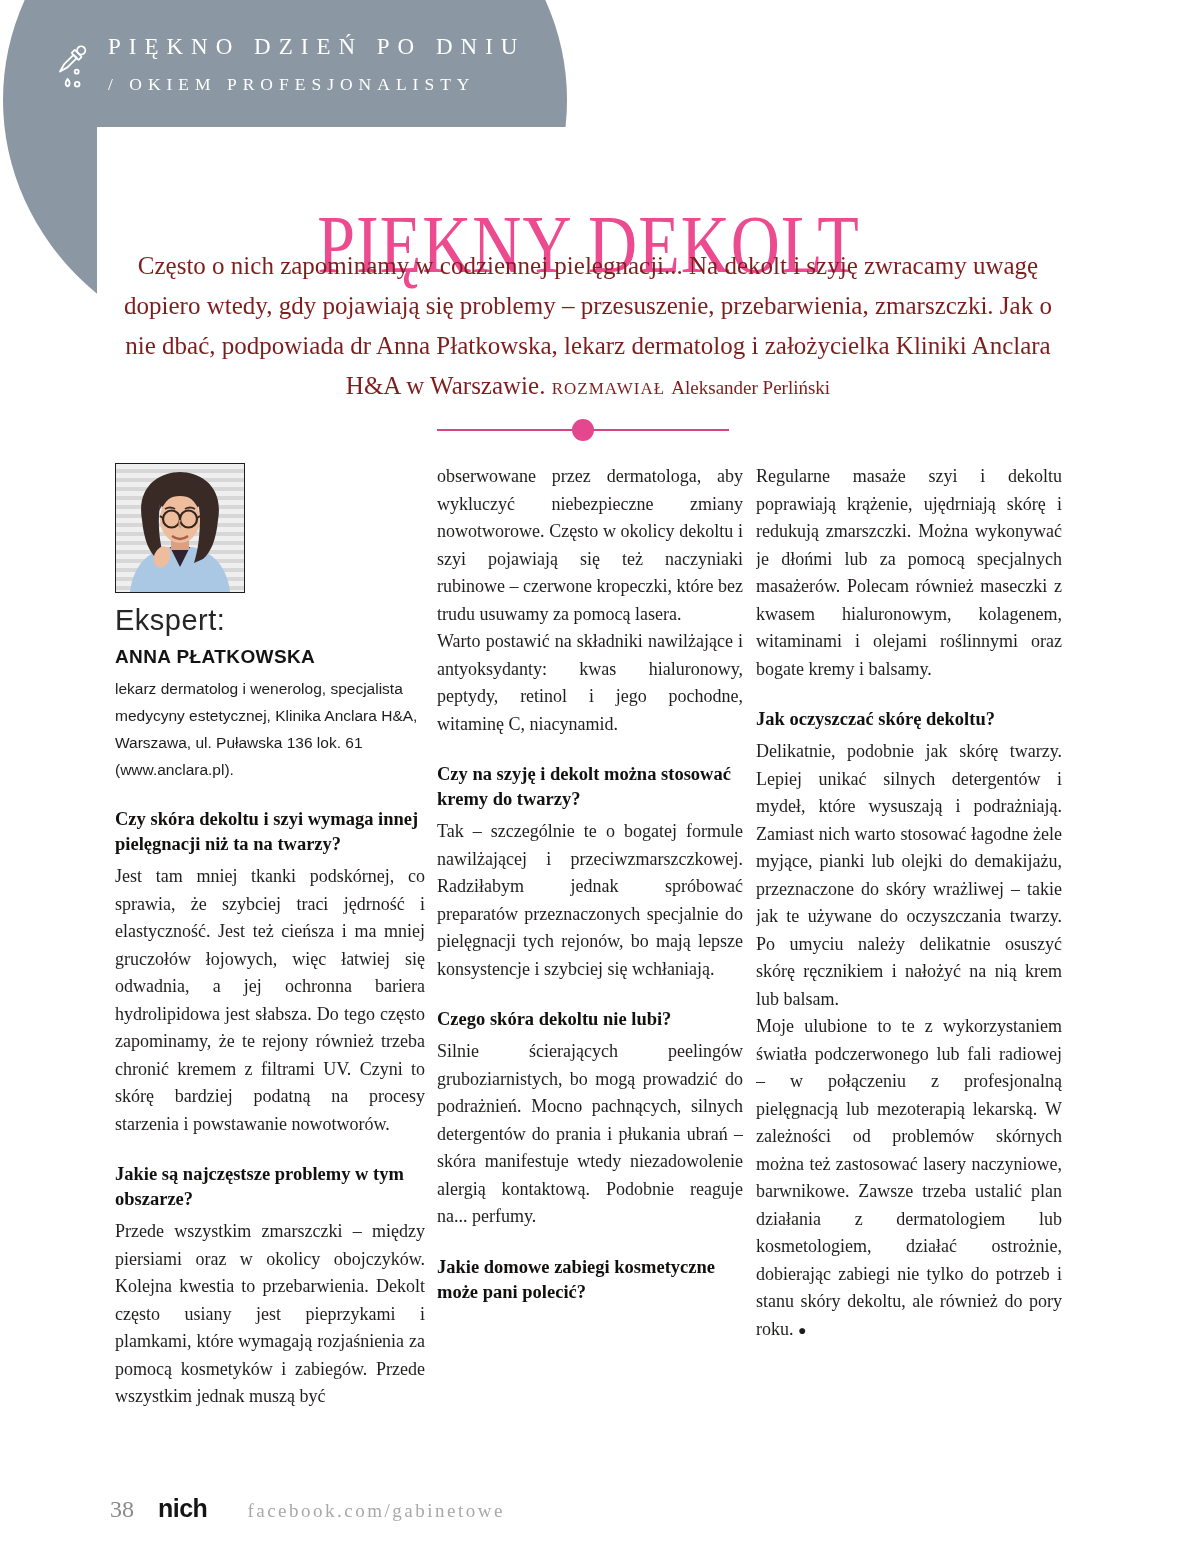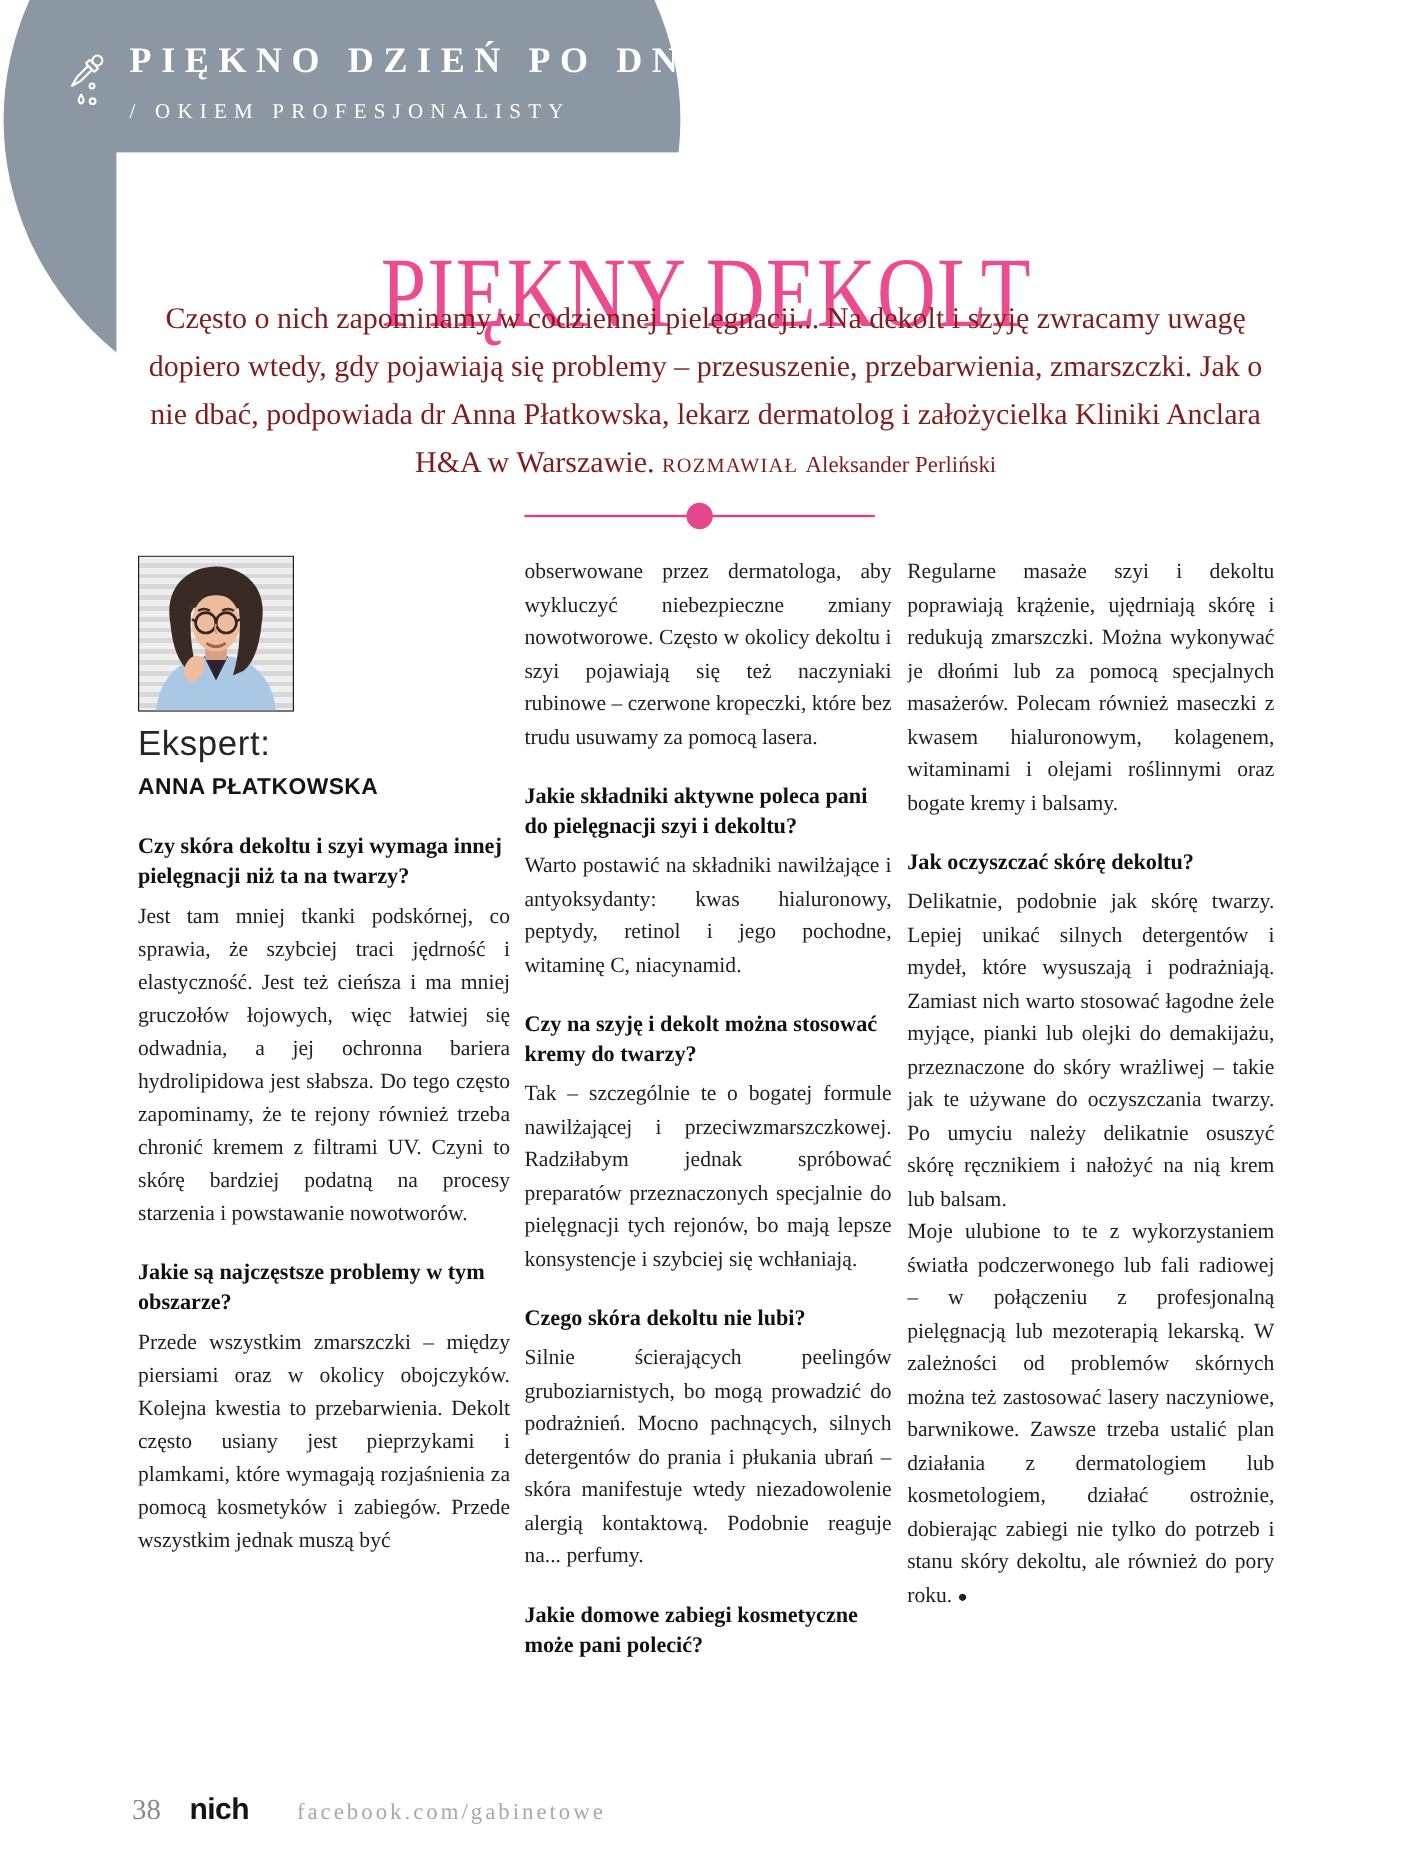--- a/index.html
+++ b/index.html
@@ -9,21 +9,21 @@
   
   .blob{position:absolute;left:3px;top:-160px;width:564px;height:520px;border-radius:50%;
         background:#8b97a2;z-index:0;}
   .content-mask{position:absolute;left:97px;top:127px;width:1080px;height:270px;background:#fff;z-index:1;}
 
   
   .kicker{position:absolute;left:40px;top:34px;z-index:3;display:flex;align-items:flex-start;color:#fff;}
   .kicker-icon{width:58px;height:64px;margin-top:2px;}
   .kicker-icon svg{width:58px;height:64px;display:block;}
   .kicker-text{margin-left:10px;}
-  .kicker-line1{font-size:30px;font-weight:700;letter-spacing:8px;white-space:nowrap;}
+  .kicker-line1{font-size:23px;font-weight:400;letter-spacing:8px;white-space:nowrap;}
   .kicker-line2{font-size:17.5px;font-weight:400;letter-spacing:6px;margin-top:14px;white-space:nowrap;}
 
   
   .title{position:absolute;left:0;top:150px;width:100%;text-align:center;z-index:2;
          font-size:68px;font-weight:400;letter-spacing:1px;color:#ec4b8f;
          transform:scaleY(1.22);transform-origin:center top;white-space:nowrap;}
   .lead{position:absolute;left:112px;top:246px;width:952px;z-index:2;text-align:center;
         font-size:25px;line-height:40px;color:#7f1d1d;margin:0;}
   .byline-label{font-size:17px;letter-spacing:1px;}
   .byline-name{font-size:19px;}
@@ -117,30 +117,30 @@
         <circle cx="72.5" cy="55" r="8.5" stroke="#33261f" stroke-width="2.2" fill="none"></circle>
         <path d="M63.2,53.5 q0.8,-1 1.8,0" stroke="#33261f" stroke-width="2" fill="none"></path>
         <path d="M47,54 l-3,-2 M81,54 l3,-2" stroke="#33261f" stroke-width="2" fill="none"></path>
         <path d="M64,56 q-2,6 1,8" stroke="#d79a78" stroke-width="1.6" fill="none"></path>
         <path d="M56,72 Q64,78 72,72" stroke="#aa5f4b" stroke-width="2.4" fill="none"></path>
         <ellipse cx="46" cy="93" rx="8" ry="11" fill="#eebd9e" transform="rotate(22 46 93)"></ellipse>
       </svg>
     </div>
     <div class="expert-heading">Ekspert:</div>
     <div class="expert-name">ANNA PŁATKOWSKA</div>
+    <p class="expert-bio">lekarz dermatolog i wenerolog, specjalista medycyny estetycznej, Klinika Anclara H&amp;A, Warszawa, ul. Puławska 136 lok. 61 (www.anclara.pl).</p>
 
     <p class="q first-q">Czy skóra dekoltu i szyi wymaga innej pielęgnacji niż ta na twarzy?</p>
     <p class="a">Jest tam mniej tkanki podskórnej, co sprawia, że szybciej traci jędrność i elastyczność. Jest też cieńsza i ma mniej gruczołów łojowych, więc łatwiej się odwadnia, a jej ochronna bariera hydrolipidowa jest słabsza. Do tego często zapominamy, że te rejony również trzeba chronić kremem z filtrami UV. Czyni to skórę bardziej podatną na procesy starzenia i powstawanie nowotworów.</p>
     <p class="q">Jakie są najczęstsze problemy w tym obszarze?</p>
     <p class="a">Przede wszystkim zmarszczki – między piersiami oraz w okolicy obojczyków. Kolejna kwestia to przebarwienia. Dekolt często usiany jest pieprzykami i plamkami, które wymagają rozjaśnienia za pomocą kosmetyków i zabiegów. Przede wszystkim jednak muszą być</p>
   </div>
 
   <div class="col col-2">
     <p class="a">obserwowane przez dermatologa, aby wykluczyć niebezpieczne zmiany nowotworowe. Często w okolicy dekoltu i szyi pojawiają się też naczyniaki rubinowe – czerwone kropeczki, które bez trudu usuwamy za pomocą lasera.</p>
-    <p class="q">Jakie składniki aktywne poleca pani do pielęgnacji szyi i dekoltu?</p>
     <p class="a">Warto postawić na składniki nawilżające i antyoksydanty: kwas hialuronowy, peptydy, retinol i jego pochodne, witaminę C, niacynamid.</p>
     <p class="q">Czy na szyję i dekolt można stosować kremy do twarzy?</p>
     <p class="a">Tak – szczególnie te o bogatej formule nawilżającej i przeciwzmarszczkowej. Radziłabym jednak spróbować preparatów przeznaczonych specjalnie do pielęgnacji tych rejonów, bo mają lepsze konsystencje i szybciej się wchłaniają.</p>
     <p class="q">Czego skóra dekoltu nie lubi?</p>
     <p class="a">Silnie ścierających peelingów gruboziarnistych, bo mogą prowadzić do podrażnień. Mocno pachnących, silnych detergentów do prania i płukania ubrań – skóra manifestuje wtedy niezadowolenie alergią kontaktową. Podobnie reaguje na... perfumy.</p>
     <p class="q">Jakie domowe zabiegi kosmetyczne może pani polecić?</p>
   </div>
 
   <div class="col col-3">
     <p class="a">Regularne masaże szyi i dekoltu poprawiają krążenie, ujędrniają skórę i redukują zmarszczki. Można wykonywać je dłońmi lub za pomocą specjalnych masażerów. Polecam również maseczki z kwasem hialuronowym, kolagenem, witaminami i olejami roślinnymi oraz bogate kremy i balsamy.</p>

